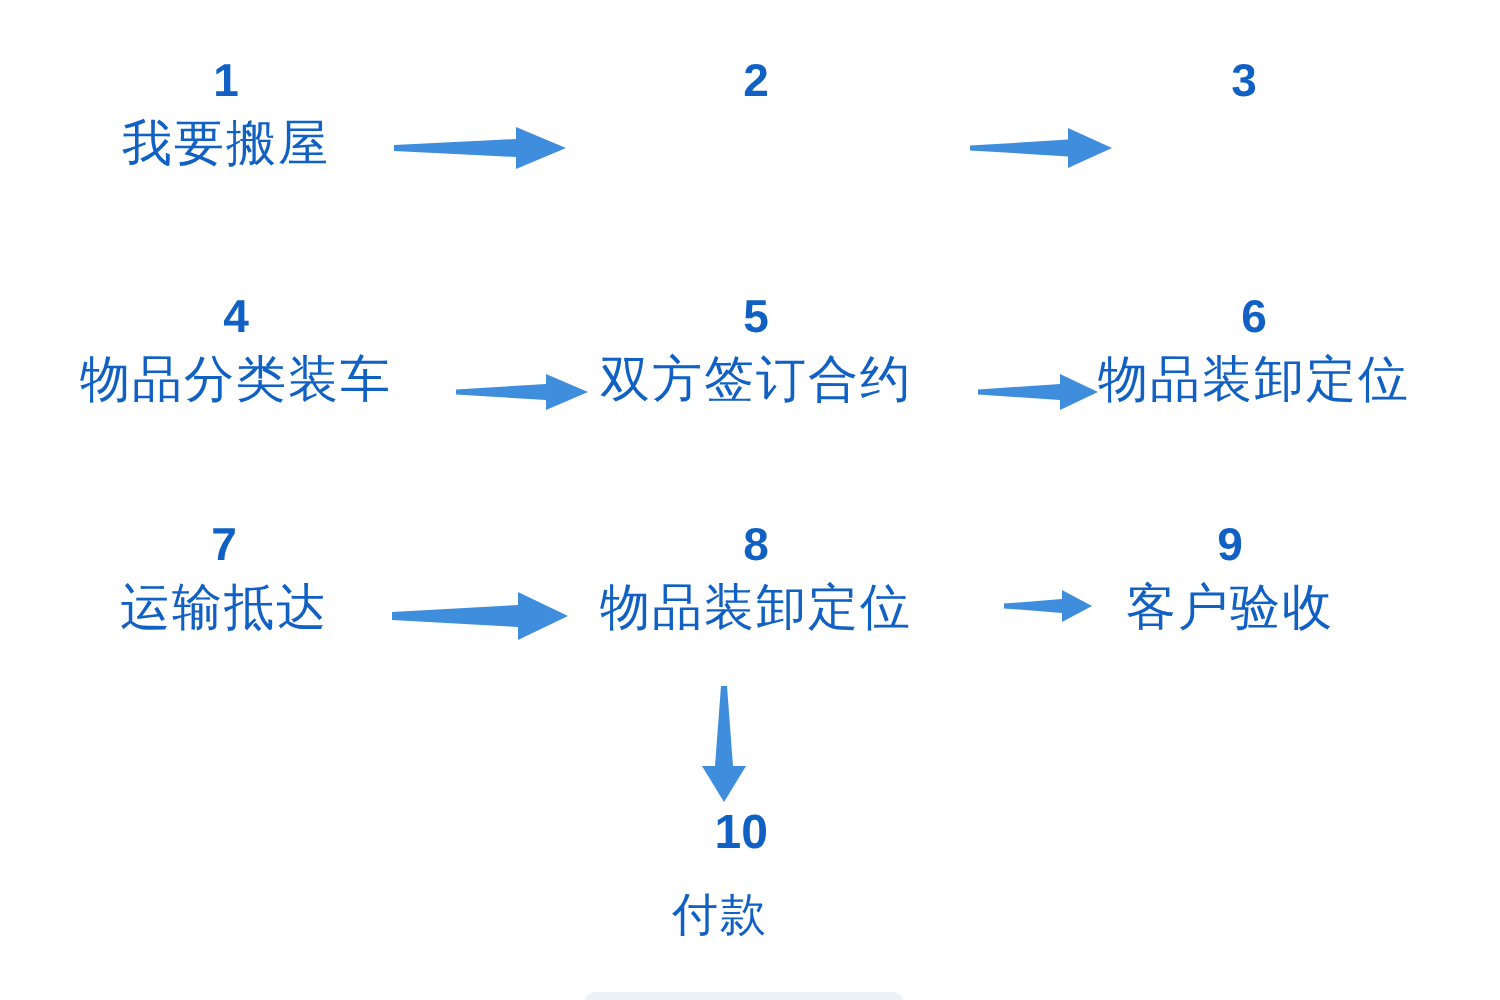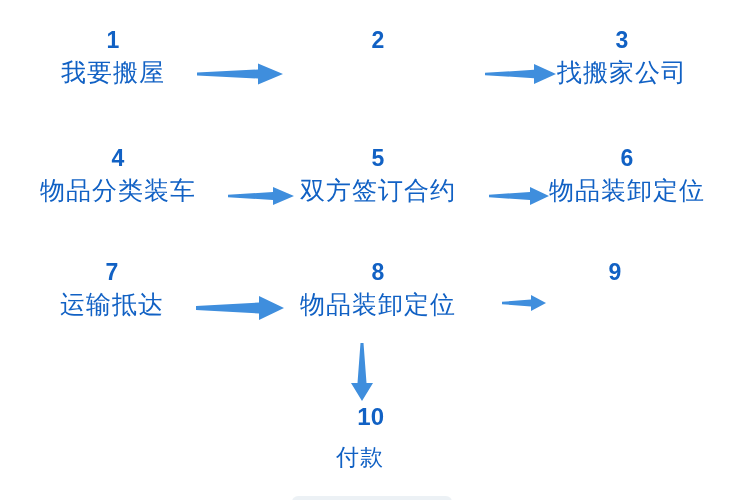--- a/index.html
+++ b/index.html
@@ -78,21 +78,20 @@
   <div class="step" style="left:378px; top:26px;">
     <div class="num">2</div>
   </div>
 
   <svg class="arrow" style="left:483px; top:60px;" width="75" height="28" viewBox="0 0 75 28">
     <polygon points="2,12.8 51,9.8 51,4 73,14 51,24 51,18.2 2,15.2"></polygon>
   </svg>
 
   <div class="step" style="left:622px; top:26px;">
     <div class="num">3</div>
-    <div class="label">找搬家公司</div>
   </div>
 
   <div class="step" style="left:118px; top:144px;">
     <div class="num">4</div>
     <div class="label">物品分类装车</div>
   </div>
 
   <svg class="arrow" style="left:226px; top:182px;" width="70" height="28" viewBox="0 0 70 28">
     <polygon points="2,12.8 47,10 47,5 68,14 47,23 47,18 2,15.2"></polygon>
   </svg>
@@ -124,20 +123,21 @@
     <div class="num">8</div>
     <div class="label">物品装卸定位</div>
   </div>
 
   <svg class="arrow" style="left:500px; top:291px;" width="48" height="24" viewBox="0 0 48 24">
     <polygon points="2,10.8 31,8.5 31,4 46,12 31,20 31,15.5 2,13.2"></polygon>
   </svg>
 
   <div class="step" style="left:615px; top:258px;">
     <div class="num">9</div>
+    <div class="label">客户验收</div>
   </div>
 
   <svg class="arrow" style="left:347px; top:341px;" width="30" height="62" viewBox="0 0 30 62">
     <polygon points="13.5,2 16.5,2 19.5,42 26,42 15,60 4,42 10.5,42"></polygon>
   </svg>
 
   <div class="step final" style="left:360px; top:402px;">
     <div class="num">10</div>
     <div class="label">付款</div>
   </div>

